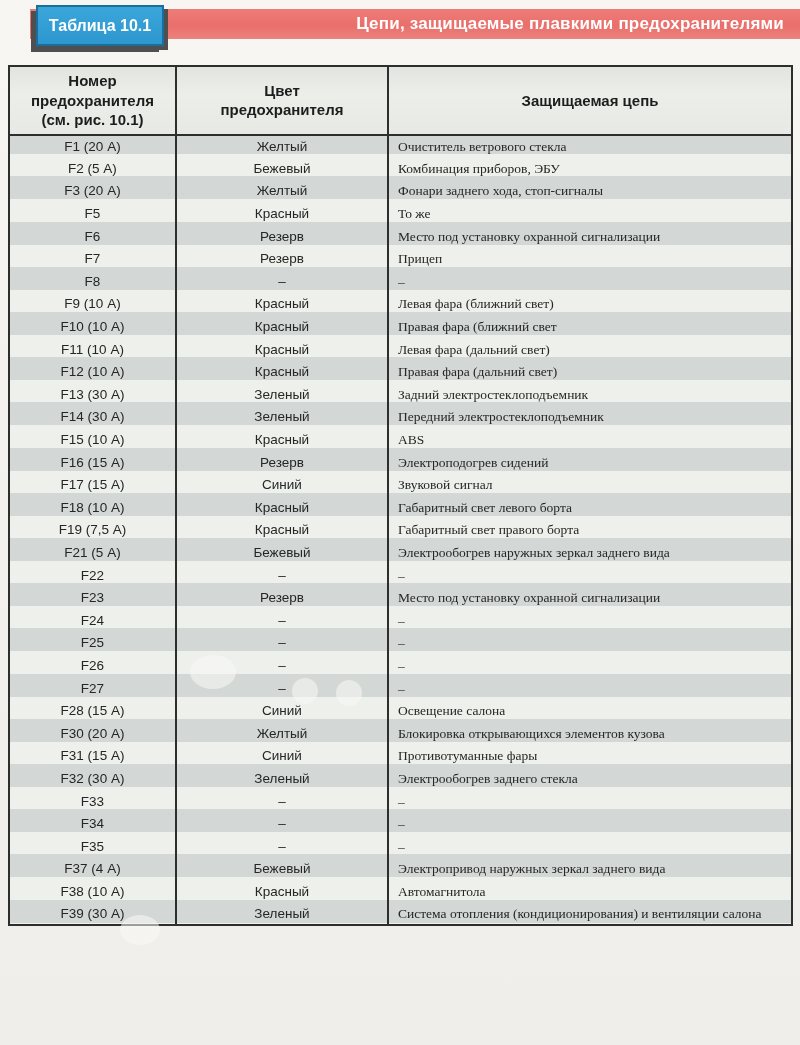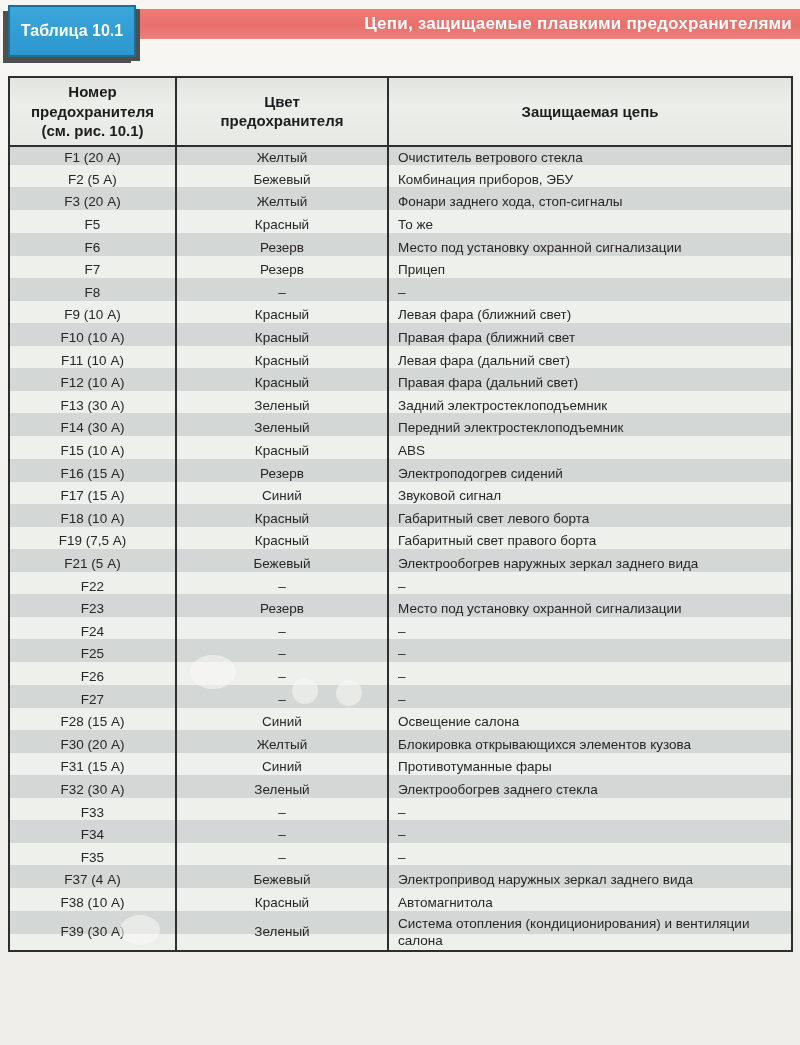--- a/index.html
+++ b/index.html
@@ -17,32 +17,32 @@
   .doc-header { position: relative; height: 60px; }
 
   .banner {
     position: absolute;
     left: 30px; right: 0; top: 9px;
     height: 30px;
     background: linear-gradient(180deg, #ee7c78 0%, #e96f6b 55%, #ed817d 100%);
     display: flex;
     align-items: center;
     justify-content: flex-end;
-    padding-right: 8px;
+    padding-right: 16px;
     color: #ffffff;
     font-weight: bold;
     font-size: 17px;
     letter-spacing: 0.2px;
     z-index: 1;
   }
 
   .table-label {
     position: absolute;
-    left: 8px; top: 5px;
-    width: 128px; height: 52px;
+    left: 36px; top: 5px;
+    width: 128px; height: 41px;
     background: linear-gradient(180deg, #3aa6da 0%, #2d97cf 100%);
     border: 2px solid #1b6e99;
     box-shadow: 4px 4px 0 0 #4e4f51, -5px 6px 0 0 #4e4f51;
     color: #ffffff;
     font-weight: bold;
     font-size: 16px;
     display: flex;
     align-items: center;
     justify-content: center;
     z-index: 2;
@@ -57,21 +57,21 @@
     z-index: 3;
   }
   .ghost.g1 { left: 190px; top: 655px; width: 46px; height: 34px; }
   .ghost.g2 { left: 292px; top: 678px; width: 26px; height: 26px; }
   .ghost.g3 { left: 336px; top: 680px; width: 26px; height: 26px; }
   .ghost.g4 { left: 120px; top: 915px; width: 40px; height: 30px; }
 
   
   .fuse-table {
     position: absolute;
-    left: 8px; top: 76px;
+    left: 8px; top: 65px;
     width: 785px;
     border-collapse: collapse;
     border: 2px solid #2e2e2e;
     
     background:
       repeating-linear-gradient(180deg,
         #eef0ec 0px,  #eef0ec 20px,
         #d3d7d5 20px, #d3d7d5 43px,
         #eef0ec 43px, #eef0ec 45.2px);
   }
@@ -99,21 +99,21 @@
     font-size: 13.5px;
     height: 22.6px;
     padding: 1px 6px;
     line-height: 17px;
     vertical-align: middle;
     color: #262626;
   }
 
   .fuse-table td.num   { text-align: center; }
   .fuse-table td.color { text-align: center; }
-  .fuse-table td.circ  { text-align: left; padding-left: 9px; padding-right: 8px; }
+  .fuse-table td.circ  { text-align: left; padding-left: 9px; padding-right: 8px; font-family: Liberation Serif, serif; }
 </style>
 </head>
 <body>
 
 <div class="doc-header">
   <div class="banner">
     <span>Цепи, защищаемые плавкими предохранителями</span>
   </div>
   <div class="table-label">
     <span>Таблица 10.1</span>

